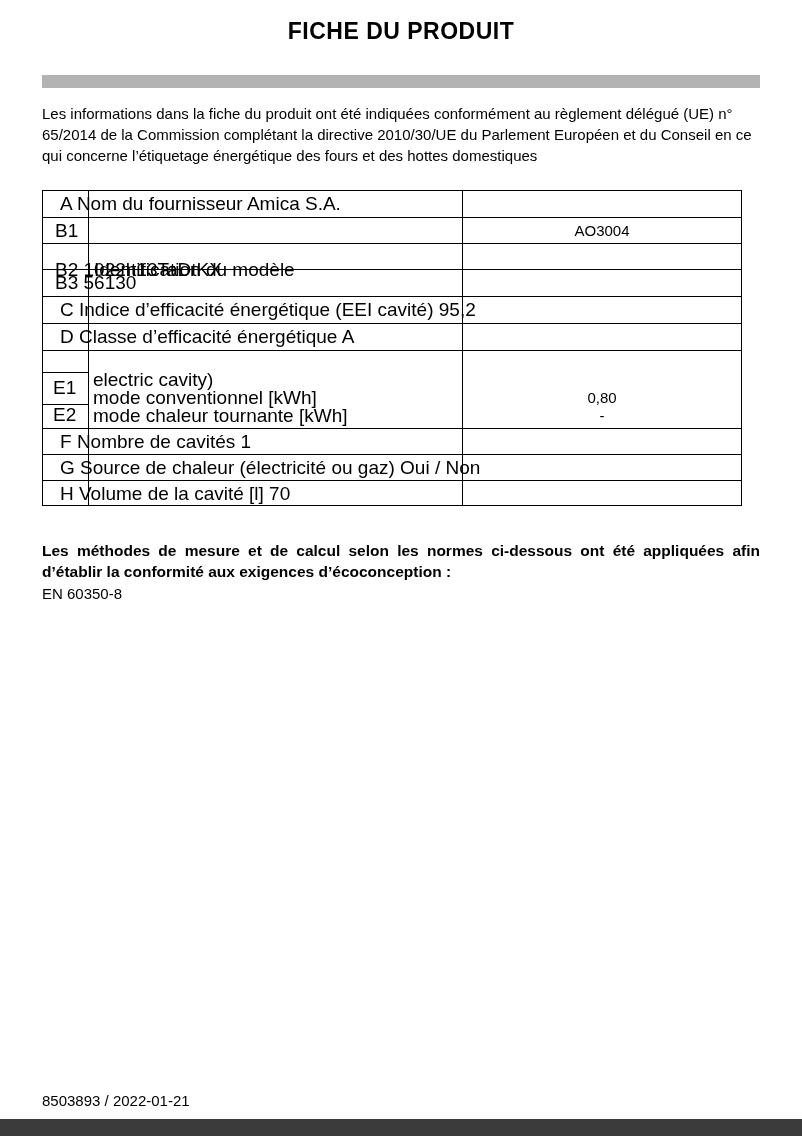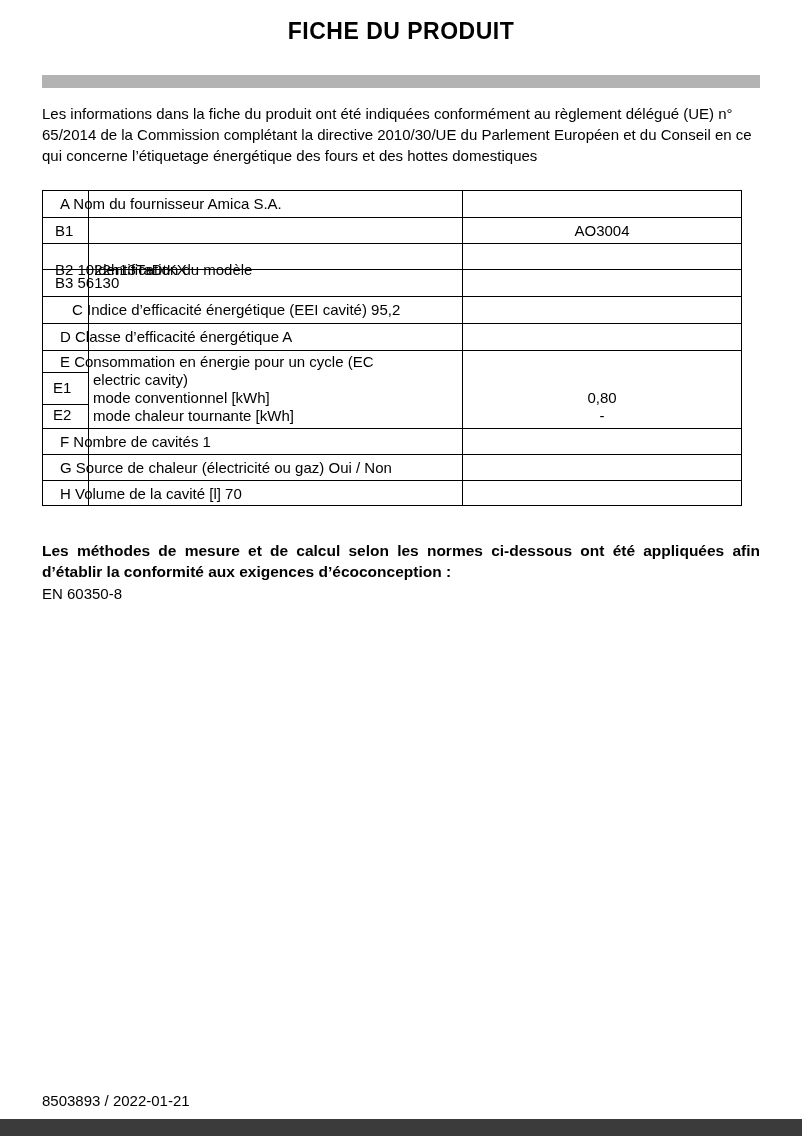--- a/index.html
+++ b/index.html
@@ -10,21 +10,21 @@
   .title {
     position:absolute; top:18px; left:0; width:802px;
     text-align:center; font-size:23px; font-weight:bold; letter-spacing:0.5px;
   }
   .gray-bar { position:absolute; left:42px; top:75px; width:718px; height:13px; background:#b3b3b3; }
   .intro { position:absolute; left:42px; top:103px; width:718px; font-size:15px; line-height:21px; }
   
   .t-outline { position:absolute; left:42px; top:190px; width:700px; height:316px; border:1px solid #000; box-sizing:border-box; }
   .vline { position:absolute; width:1px; background:#000; }
   .hline { position:absolute; height:1px; background:#000; }
-  .rowtext { position:absolute; font-size:15px; line-height:16px; white-space:nowrap; }
+  .rowtext { position:absolute; font-size:19px; line-height:16px; white-space:nowrap; }
   .valtext { position:absolute; left:463px; width:278px; text-align:center; font-size:15px; line-height:16px; }
   .overlay2 { position:absolute; left:39px; top:0; white-space:nowrap; }
   .methods { position:absolute; left:42px; top:540px; width:718px; font-size:15.5px; line-height:21px; font-weight:bold; text-align:justify; }
   .standard { position:absolute; left:42px; top:583px; width:718px; font-size:15px; line-height:21px; }
   .footer-text { position:absolute; left:42px; top:1092px; font-size:15px; }
   .footer-bar { position:absolute; left:0; top:1119px; width:802px; height:17px; background:#3b3b3b; }
 </style>
 </head>
 <body>
 
@@ -56,25 +56,24 @@
   <div class="rowtext" style="left:55px; top:223px;">B1</div>
   <div class="valtext" style="top:223px;">AO3004</div>
 
   <div class="rowtext" style="left:55px; top:262px;">
     <span>B2 1022h13TaDtKX</span>
     <span class="overlay2">Identification du modèle</span>
   </div>
 
   <div class="rowtext" style="left:55px; top:275px;">B3 56130</div>
 
-  <div class="rowtext" style="left:72px; top:302px;text-align:center;">C Indice d’efficacité énergétique (EEI cavité) 95,2</div>
+  <div class="rowtext" style="left:60px; top:302px;text-align:center;">C Indice d’efficacité énergétique (EEI cavité) 95,2</div>
 
   <div class="rowtext" style="left:60px; top:329px;">D Classe d’efficacité énergétique A</div>
 
-  <div class="rowtext" style="left:60px; top:354px;">E Consommation en énergie pour un cycle (EC</div>
   <div class="rowtext" style="left:93px; top:372px;">electric cavity)</div>
   <div class="rowtext" style="left:53px; top:380px;">E1</div>
   <div class="rowtext" style="left:93px; top:390px;">mode conventionnel [kWh]</div>
   <div class="valtext" style="top:390px;">0,80</div>
   <div class="rowtext" style="left:53px; top:407px;">E2</div>
   <div class="rowtext" style="left:93px; top:408px;">mode chaleur tournante [kWh]</div>
   <div class="valtext" style="top:408px;">-</div>
 
   <div class="rowtext" style="left:60px; top:434px;">F Nombre de cavités 1</div>
 

